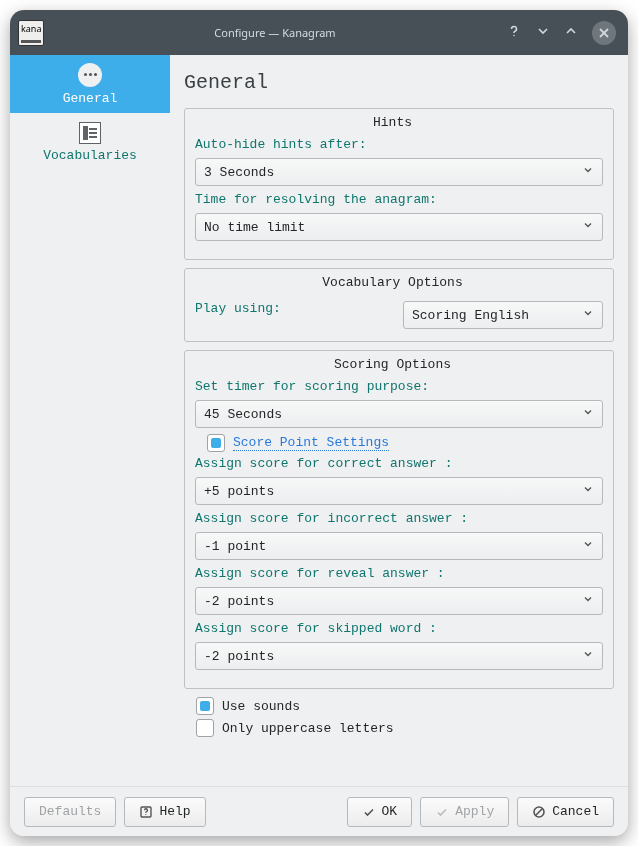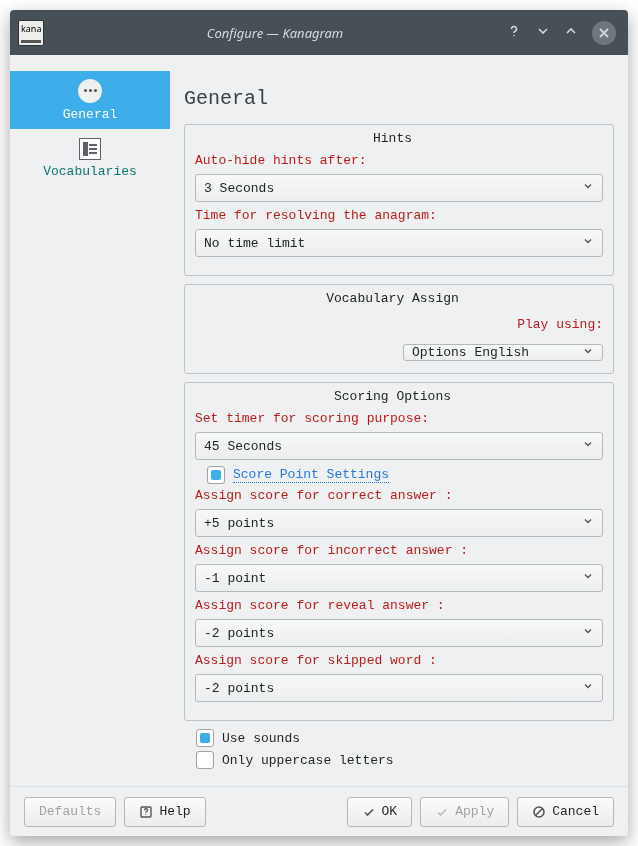--- a/index.html
+++ b/index.html
@@ -7,25 +7,24 @@
   width: 638px; height: 846px;
   background: #ffffff;
   font-family: -apple-system, "Segoe UI", "Noto Sans", sans-serif;
   font-size: 13px;
   color: #232627;
 }
 .window {
   width: 618px; height: 826px;
   margin: 10px;
   background: #eff0f1;
-  border-radius: 4px;
+  border-radius: 14px;
   box-shadow: 0 6px 18px rgba(0,0,0,0.35);
   display: flex; flex-direction: column;
   overflow: hidden;
-  gap: 16px;
 }
 .titlebar {
   height: 45px;
   background: #475057;
   color: #eff0f1;
   display: flex; align-items: center;
   padding: 0 8px;
 }
 .titlebar .app-icon {
   width: 26px; height: 26px;
@@ -34,21 +33,21 @@
   display: flex; align-items: flex-start; justify-content: flex-start;
   font-size: 9px; color: #000;
   padding: 1px 2px;
   position: relative;
 }
 .titlebar .app-icon::after{
   content:""; position:absolute; left:2px; right:2px; bottom:2px; height:3px;
   background:#555;
 }
 .titlebar .title {
-  flex: 1; text-align: center; color: #d3dae3; font-size: 13px; font-style: italic;
+  flex: 1; text-align: center; color: #d3dae3; font-size: 11px;
 }
 .titlebar .winicons { display: flex; gap: 14px; align-items: center; margin-right: 4px;}
 .titlebar .winicons svg { stroke: #cfd8dc; }
 .titlebar .close-btn {
   width: 24px; height: 24px; border-radius: 12px; background: #6f777d;
   display: flex; align-items: center; justify-content: center;
 }
 .body-area {
   flex:1; display:flex; flex-direction: column; background:#eff0f1;font-family:Liberation Mono, monospace;
 }
@@ -94,29 +93,29 @@
   border:1px solid #bfc2c5; border-radius:3px;
   padding: 28px 10px 12px 10px;
   margin-bottom: 8px;
   position:relative;
 }
 fieldset.group .legend {
   position:absolute; top:6px; left:0; right:13px; text-align:center;
   font-size:13px; color:#232627;
 }
 .field-row { margin-bottom:6px;}
-.field-label{ font-size:13px; color:#b91c1c; margin-bottom:6px; display:block;}
-.inline-row{ display:flex; align-items:flex-end; gap:12px;flex-direction:column;}
+.field-label{ font-size:13px; color:#0f766e; margin-bottom:6px; display:block;}
+.inline-row{ display:flex; align-items:flex-start; gap:12px;}
 .inline-row .field-label{ margin-bottom:0; flex:0 0 auto;}
 .inline-row .combobox{ flex:1;}
 .combobox {
   width:100%; height:28px;
   background: linear-gradient(#f7f8f8,#eceeef);
   border:1px solid #b6b9bc; border-radius:3px;
-  display:flex; align-items:center; padding:0 8px;
+  display:flex; align-items:center; padding:8px 8px;
   cursor:pointer; position:relative;
 }
 .combobox .chev{ position:absolute; right:8px; top:50%; transform:translateY(-50%);}
 .combobox .chev svg{stroke:#555;}
 .chklabel { display:flex; align-items:center; gap:8px; margin:4px 0; cursor:pointer;padding-left:12px;}
 .checkbox {
   width:18px; height:18px; border:1px solid #a0a3a6; border-radius:3px; background:#fff;
   display:flex; align-items:center; justify-content:center;
 }
 .checkbox.checked::after{
@@ -209,25 +208,25 @@
             <div class="combobox">
               <span>No time limit</span>
               <span class="chev"><svg width="12" height="12" viewBox="0 0 12 12" fill="none" stroke-width="1.4">
                     <path d="M3 4.5l3 3 3-3"></path>
                   </svg></span>
             </div>
           </div>
         </fieldset>
 
         <fieldset class="group">
-          <div class="legend">Vocabulary Assign</div>
+          <div class="legend">Vocabulary Options</div>
           <div class="inline-row" style="margin-top:4px;">
             <span class="field-label">Play using:</span>
             <div class="combobox" style="max-width:200px; margin-left:auto;">
-              <span>Options English</span>
+              <span>Scoring English</span>
               <span class="chev"><svg width="12" height="12" viewBox="0 0 12 12" fill="none" stroke-width="1.4">
                     <path d="M3 4.5l3 3 3-3"></path>
                   </svg></span>
             </div>
           </div>
         </fieldset>
 
         <fieldset class="group">
           <div class="legend">Scoring Options</div>
 

